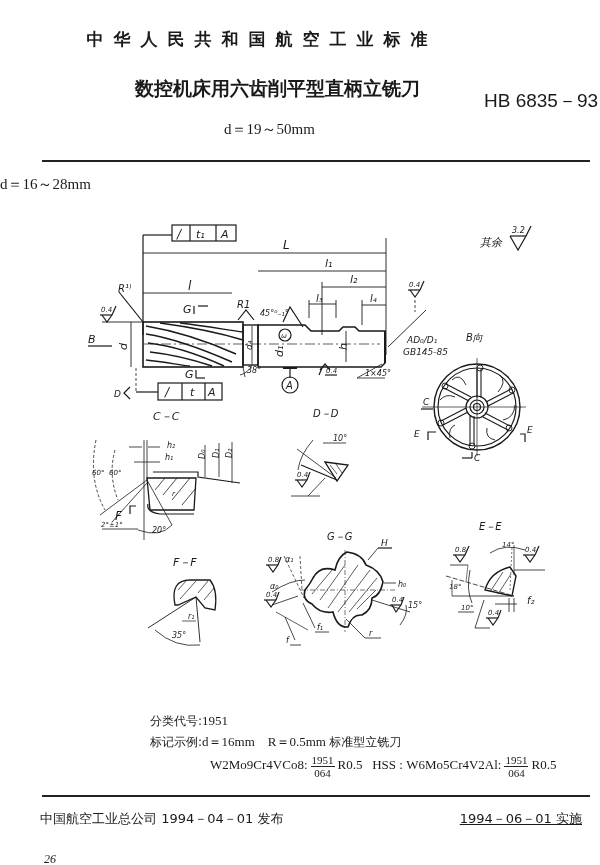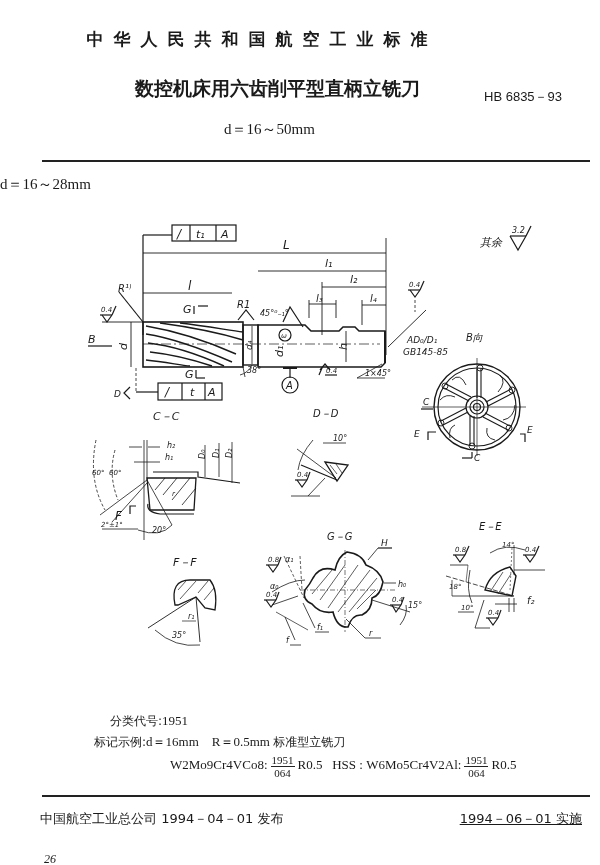--- a/index.html
+++ b/index.html
@@ -1,41 +1,41 @@
 <!DOCTYPE html>
 <html><head>
 <meta charset="utf-8">
 <style>
   html, body { margin: 0; padding: 0; background: #ffffff; }
   body { width: 600px; height: 865px; position: relative; overflow: hidden; color: #1a1a1a; font-family: "DejaVu Serif", serif; }
   .abs { position: absolute; }
   .header-org { left: 0; width: 524px; top: 28px; text-align: center; font-family: "DejaVu Sans", sans-serif; font-size: 17px; font-weight: bold; letter-spacing: 10px; }
   .title { left: 135px; top: 76px; font-family: "DejaVu Sans", sans-serif; font-size: 19px; font-weight: bold; letter-spacing: 0px; }
-  .std-no { left: 484px; top: 88px; font-family: "Liberation Sans", sans-serif; font-size: 13px; }
+  .std-no { left: 484px; top: 88px; font-family: "Liberation Sans", sans-serif; font-size: 19px; }
   .subtitle { left: 224px; top: 120px; font-family: "Liberation Serif", serif; font-size: 15px; }
   .rule { height: 1.5px; background: #222; }
   .section-title { left: 0; width: 600px; top: 175px; text-align: left; font-family: "Liberation Serif", serif; font-size: 15px; }
   svg.drawing { position: absolute; left: 0; top: 0; }
   svg text { font-family: "DejaVu Sans", sans-serif; font-style: italic; fill: #1a1a1a; }
-  .info { font-family: "Liberation Serif", serif; font-size: 13px; }
+  .info { font-family: "Liberation Serif", serif; font-size: 13px; margin-left: 40px; }
   .info .cn { font-family: "DejaVu Sans", sans-serif; font-size: 12px; }
   .frac { display: inline-block; vertical-align: middle; text-align: center; font-size: 11px; line-height: 12px; margin: 0 3px; }
   .frac .num { display: block; border-bottom: 1px solid #222; padding: 0 1px; }
   .frac .den { display: block; padding: 0 1px; }
   .footer-left { left: 40px; top: 810px; font-family: "DejaVu Sans", sans-serif; font-size: 13px; }
   .footer-right { right: 18px; top: 810px; font-family: "DejaVu Sans", sans-serif; font-size: 13px; text-decoration: underline; }
   .page-no { left: 44px; top: 852px; font-family: "Liberation Serif", serif; font-style: italic; font-size: 12px; }
 </style>
 </head>
 <body>
 
 <div class="abs header-org">中华人民共和国航空工业标准</div>
 <div class="abs title">数控机床用六齿削平型直柄立铣刀</div>
 <div class="abs std-no">HB 6835－93</div>
-<div class="abs subtitle">d＝16～50mm</div>
+<div class="abs subtitle">d＝19～50mm</div>
 <div class="abs rule" style="left:42px; width:548px; top:160px;"></div>
 <div class="abs section-title">d＝16～28mm</div>
 
 <svg class="drawing" width="600" height="700" viewBox="0 0 600 700" stroke="#1a1a1a" fill="none" stroke-width="1.2">
 
   <g>
 
     <g>
       <rect x="172" y="225" width="64" height="16"></rect>
       <line x1="190" y1="225" x2="190" y2="241"></line>
@@ -387,21 +387,21 @@
     <line x1="498" y1="618" x2="501" y2="610"></line>
     <text x="488" y="615" font-size="7" stroke="none">0.4</text>
     <line x1="475" y1="628" x2="490" y2="628" stroke-width="0.8"></line>
     <line x1="475" y1="628" x2="484" y2="600" stroke-width="0.8"></line>
   </g>
 </svg>
 
 <div class="abs info" style="left:110px; top:713px;">
   <span class="cn">分类代号:</span><span>1951</span>
 </div>
-<div class="abs info" style="left:94px; top:733px;">
+<div class="abs info" style="left:110px; top:733px;">
   <span class="cn">标记示例:</span><span>d＝16mm</span>&nbsp;&nbsp;&nbsp;&nbsp;<span>R＝0.5mm</span>&nbsp;<span class="cn">标准型立铣刀</span>
 </div>
 <div class="abs info" style="left:170px; top:754px; white-space:nowrap;">
   <span>W2Mo9Cr4VCo8:</span><span class="frac"><span class="num">1951</span><span class="den">064</span></span><span>R0.5</span>&nbsp;&nbsp;&nbsp;<span>HSS :</span>&nbsp;<span>W6Mo5Cr4V2Al:</span><span class="frac"><span class="num">1951</span><span class="den">064</span></span><span>R0.5</span>
 </div>
 
 <div class="abs rule" style="left:42px; width:548px; top:795px;"></div>
 <div class="abs footer-left">中国航空工业总公司 1994－04－01 发布</div>
 <div class="abs footer-right">1994－06－01 实施</div>
 <div class="abs page-no">26</div>

